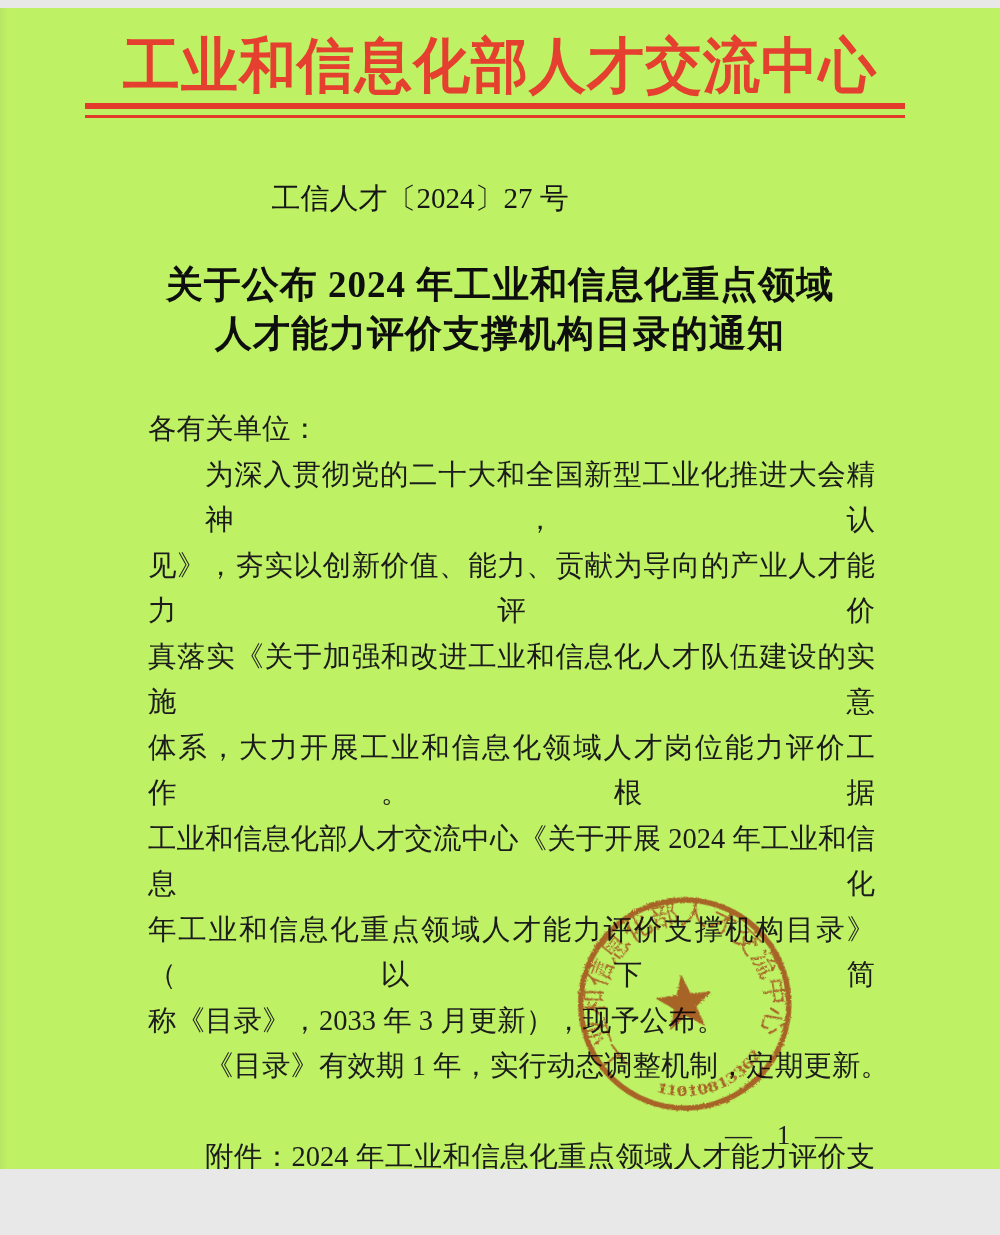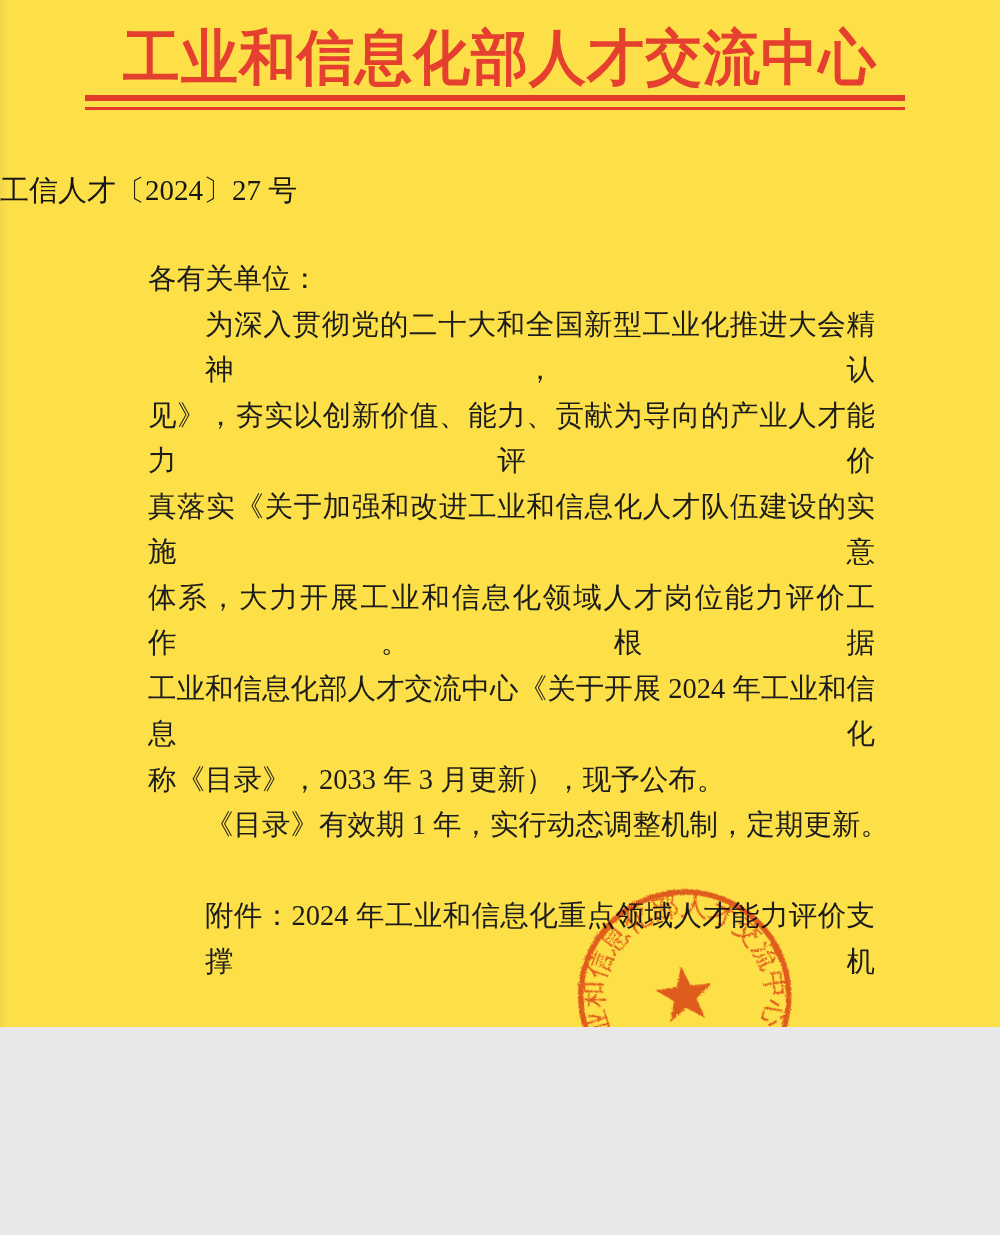--- a/index.html
+++ b/index.html
@@ -1,20 +1,20 @@
 <!DOCTYPE html>
 <html><head>
 <meta charset="utf-8">
 <style>
   html,body { margin:0; padding:0; background:#e8e8e8; }
   .page {
     position:relative;
-    width:1000px; height:1027px;
-    margin:0 auto;
-    background:#fde047;
+    width:1000px; height:1161px;
+    margin:8px auto;
+    background:#bef264;
     overflow:hidden;
     font-family:"Liberation Serif","DejaVu Serif",serif;
     color:#1c1c1c;
   }
   
   .scan-edge {
     position:absolute; left:0; top:0; width:8px; height:1235px;
     background:linear-gradient(to right, rgba(120,120,120,0.10), rgba(120,120,120,0));
     pointer-events:none;
   }
@@ -31,21 +31,21 @@
     transform-origin:top center;
   }
   .rule { position:absolute; left:85px; width:820px; background:#e23a2b; }
   .rule-head-thick { top:95px;  height:6px; }
   .rule-head-thin  { top:107px; height:3px; }
   .rule-foot-thin  { top:1181px; height:3px; }
   .rule-foot-thick { top:1188px; height:6px; }
   .doc-number {
     margin-top:80px;
     font-size:29px; line-height:36px;
-    text-align:left; padding-right:160px;
+    text-align:center; padding-right:160px;
     color:#161616;
   }
   .doc-title {
     margin-top:44px;
     font-size:37px; line-height:49px;
     font-weight:bold; text-align:center;
     color:#0e0e0e;
     letter-spacing:1px;
   }
   .content {
@@ -78,28 +78,33 @@
 
   <div class="scan-edge"></div>
 
   <div class="org-header">工业和信息化部人才交流中心</div>
 
   <div class="rule rule-head-thick"></div>
   <div class="rule rule-head-thin"></div>
 
   <div class="doc-number">工信人才〔2024〕27 号</div>
 
+  <div class="doc-title">
+    <div>关于公布 2024 年工业和信息化重点领域</div>
+    <div>人才能力评价支撑机构目录的通知</div>
+  </div>
 
   <div class="content">
     <div class="line">各有关单位：</div>
     <div class="line just indent">为深入贯彻党的二十大和全国新型工业化推进大会精神，认</div>
     <div class="line just">见》，夯实以创新价值、能力、贡献为导向的产业人才能力评价</div>
     <div class="line just">真落实《关于加强和改进工业和信息化人才队伍建设的实施意</div>
     <div class="line just">体系，大力开展工业和信息化领域人才岗位能力评价工作。根据</div>
     <div class="line just">工业和信息化部人才交流中心《关于开展 2024 年工业和信息化</div>
+    <div class="line just">年工业和信息化重点领域人才能力评价支撑机构目录》（以下简</div>
     <div class="line">称《目录》，2033 年 3 月更新），现予公布。</div>
     <div class="line indent">《目录》有效期 1 年，实行动态调整机制，定期更新。</div>
     <div class="blank"></div>
     <div class="line just indent">附件：2024 年工业和信息化重点领域人才能力评价支撑机</div>
 
   </div>
 
   <svg class="seal" viewBox="0 0 228 228" xmlns="http://www.w3.org/2000/svg">
     <defs>
       <filter id="rough" x="-10%" y="-10%" width="120%" height="120%">

